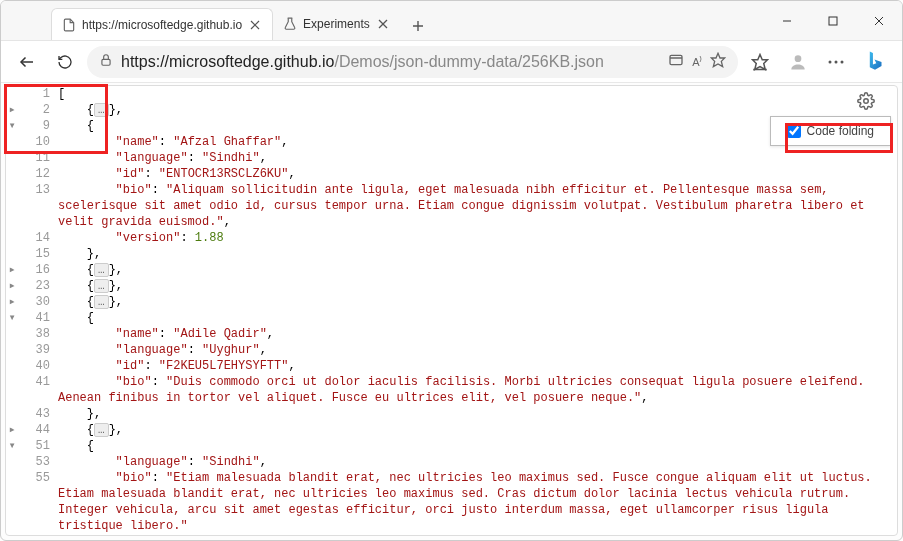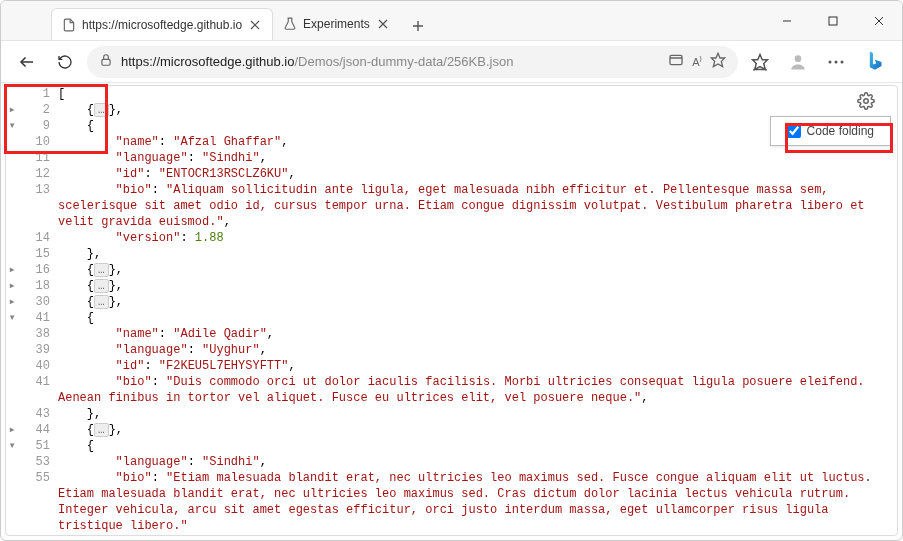--- a/index.html
+++ b/index.html
@@ -66,21 +66,21 @@
     gap:6px;
     background:#fff;
     border-bottom: 1px solid #e8e8e8;
   }
   .tbtn {
     width:32px; height:32px; display:flex; align-items:center; justify-content:center; color:#555; border-radius:4px; cursor:pointer;
   }
   .urlbar {
     flex:1; height:32px; background:#f3f3f3; border-radius:16px; display:flex; align-items:center; padding:0 12px; gap:8px; color:#666;
   }
-  .urlbar .urltext { flex:1; font-size:13px; white-space:nowrap; overflow:hidden; }
+  .urlbar .urltext { flex:1; font-size:16px; white-space:nowrap; overflow:hidden; }
   .urltext .host { color:#222; }
   .urltext .path { color:#888; }
   .bing-btn {
     width:34px; height:34px; display:flex; align-items:center; justify-content:center;
   }
   
   .content {
     position:absolute;
     top: 84px; left:4px; right:4px; bottom:4px;
     background:#fff;
@@ -262,21 +262,21 @@
       <div class="row"><span class="arrow"></span><span class="lineno">1</span><span class="code"><span class="punct">[</span></span></div>
       <div class="row"><span class="arrow">▸</span><span class="lineno">2</span><span class="code">    <span class="punct">{</span><span class="collapsed-badge">…</span><span class="punct">},</span></span></div>
       <div class="row"><span class="arrow">▾</span><span class="lineno">9</span><span class="code">    <span class="punct">{</span></span></div>
       <div class="row"><span class="arrow"></span><span class="lineno">10</span><span class="code">        <span class="key">"name"</span><span class="punct">: </span><span class="str">"Afzal Ghaffar"</span><span class="punct">,</span></span></div>
       <div class="row"><span class="arrow"></span><span class="lineno">11</span><span class="code">        <span class="key">"language"</span><span class="punct">: </span><span class="str">"Sindhi"</span><span class="punct">,</span></span></div>
       <div class="row"><span class="arrow"></span><span class="lineno">12</span><span class="code">        <span class="key">"id"</span><span class="punct">: </span><span class="str">"ENTOCR13RSCLZ6KU"</span><span class="punct">,</span></span></div>
       <div class="row"><span class="arrow"></span><span class="lineno">13</span><span class="code">        <span class="key">"bio"</span><span class="punct">: </span><span class="str">"Aliquam sollicitudin ante ligula, eget malesuada nibh efficitur et. Pellentesque massa sem, scelerisque sit amet odio id, cursus tempor urna. Etiam congue dignissim volutpat. Vestibulum pharetra libero et velit gravida euismod."</span><span class="punct">,</span></span></div>
       <div class="row"><span class="arrow"></span><span class="lineno">14</span><span class="code">        <span class="key">"version"</span><span class="punct">: </span><span class="num">1.88</span></span></div>
       <div class="row"><span class="arrow"></span><span class="lineno">15</span><span class="code">    <span class="punct">},</span></span></div>
       <div class="row"><span class="arrow">▸</span><span class="lineno">16</span><span class="code">    <span class="punct">{</span><span class="collapsed-badge">…</span><span class="punct">},</span></span></div>
-      <div class="row"><span class="arrow">▸</span><span class="lineno">18</span><span class="code">    <span class="punct">{</span><span class="collapsed-badge">…</span><span class="punct">},</span></span></div>
+      <div class="row"><span class="arrow">▸</span><span class="lineno">23</span><span class="code">    <span class="punct">{</span><span class="collapsed-badge">…</span><span class="punct">},</span></span></div>
       <div class="row"><span class="arrow">▸</span><span class="lineno">30</span><span class="code">    <span class="punct">{</span><span class="collapsed-badge">…</span><span class="punct">},</span></span></div>
       <div class="row"><span class="arrow">▾</span><span class="lineno">41</span><span class="code">    <span class="punct">{</span></span></div>
       <div class="row"><span class="arrow"></span><span class="lineno">38</span><span class="code">        <span class="key">"name"</span><span class="punct">: </span><span class="str">"Adile Qadir"</span><span class="punct">,</span></span></div>
       <div class="row"><span class="arrow"></span><span class="lineno">39</span><span class="code">        <span class="key">"language"</span><span class="punct">: </span><span class="str">"Uyghur"</span><span class="punct">,</span></span></div>
       <div class="row"><span class="arrow"></span><span class="lineno">40</span><span class="code">        <span class="key">"id"</span><span class="punct">: </span><span class="str">"F2KEU5L7EHYSYFTT"</span><span class="punct">,</span></span></div>
       <div class="row"><span class="arrow"></span><span class="lineno">41</span><span class="code">        <span class="key">"bio"</span><span class="punct">: </span><span class="str">"Duis commodo orci ut dolor iaculis facilisis. Morbi ultricies consequat ligula posuere eleifend. Aenean finibus in tortor vel aliquet. Fusce eu ultrices elit, vel posuere neque."</span><span class="punct">,</span></span></div>
       <div class="row"><span class="arrow"></span><span class="lineno">43</span><span class="code">    <span class="punct">},</span></span></div>
       <div class="row"><span class="arrow">▸</span><span class="lineno">44</span><span class="code">    <span class="punct">{</span><span class="collapsed-badge">…</span><span class="punct">},</span></span></div>
       <div class="row"><span class="arrow">▾</span><span class="lineno">51</span><span class="code">    <span class="punct">{</span></span></div>
       <div class="row"><span class="arrow"></span><span class="lineno">53</span><span class="code">        <span class="key">"language"</span><span class="punct">: </span><span class="str">"Sindhi"</span><span class="punct">,</span></span></div>

